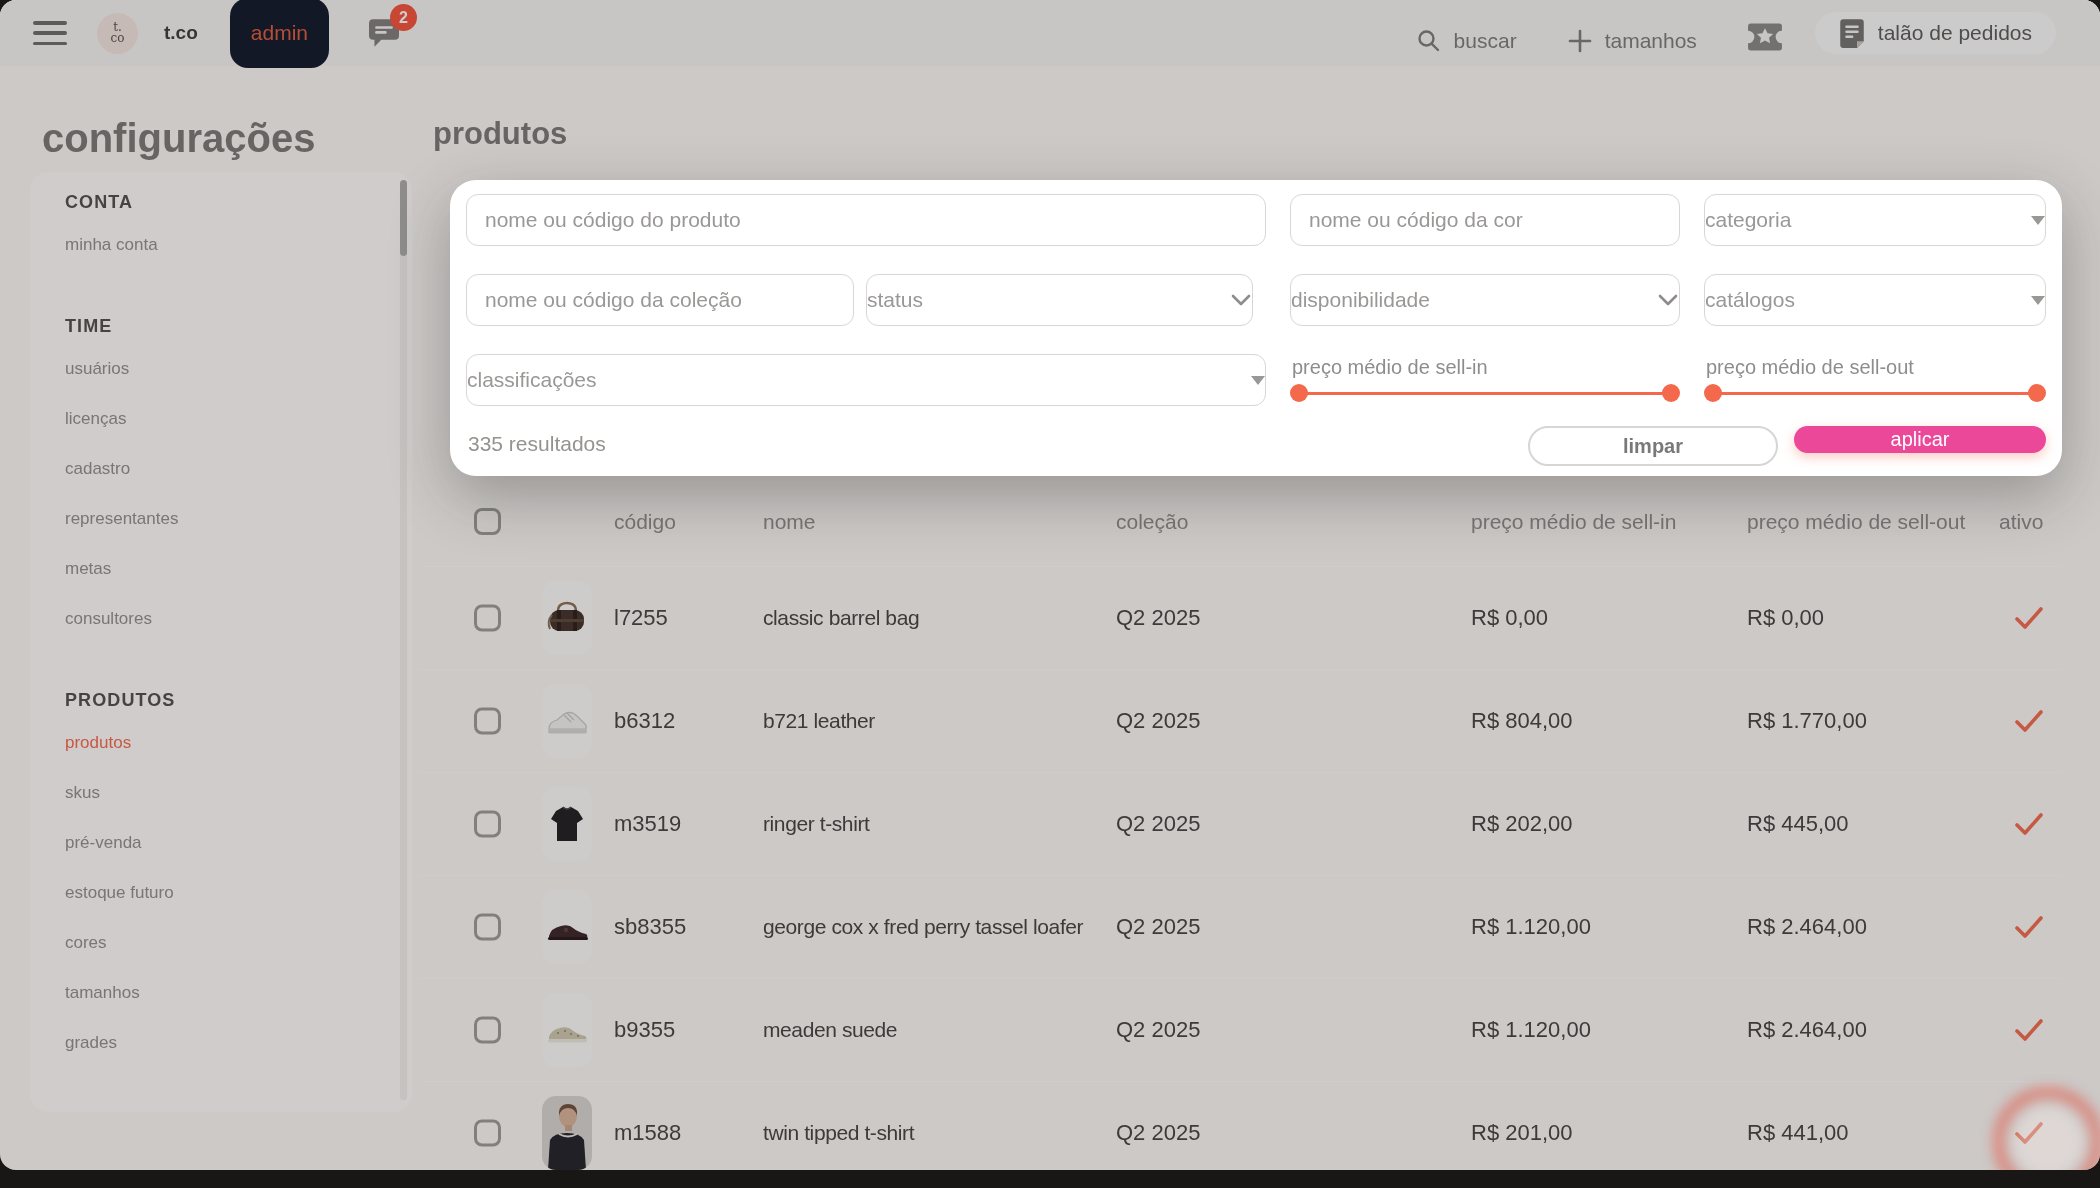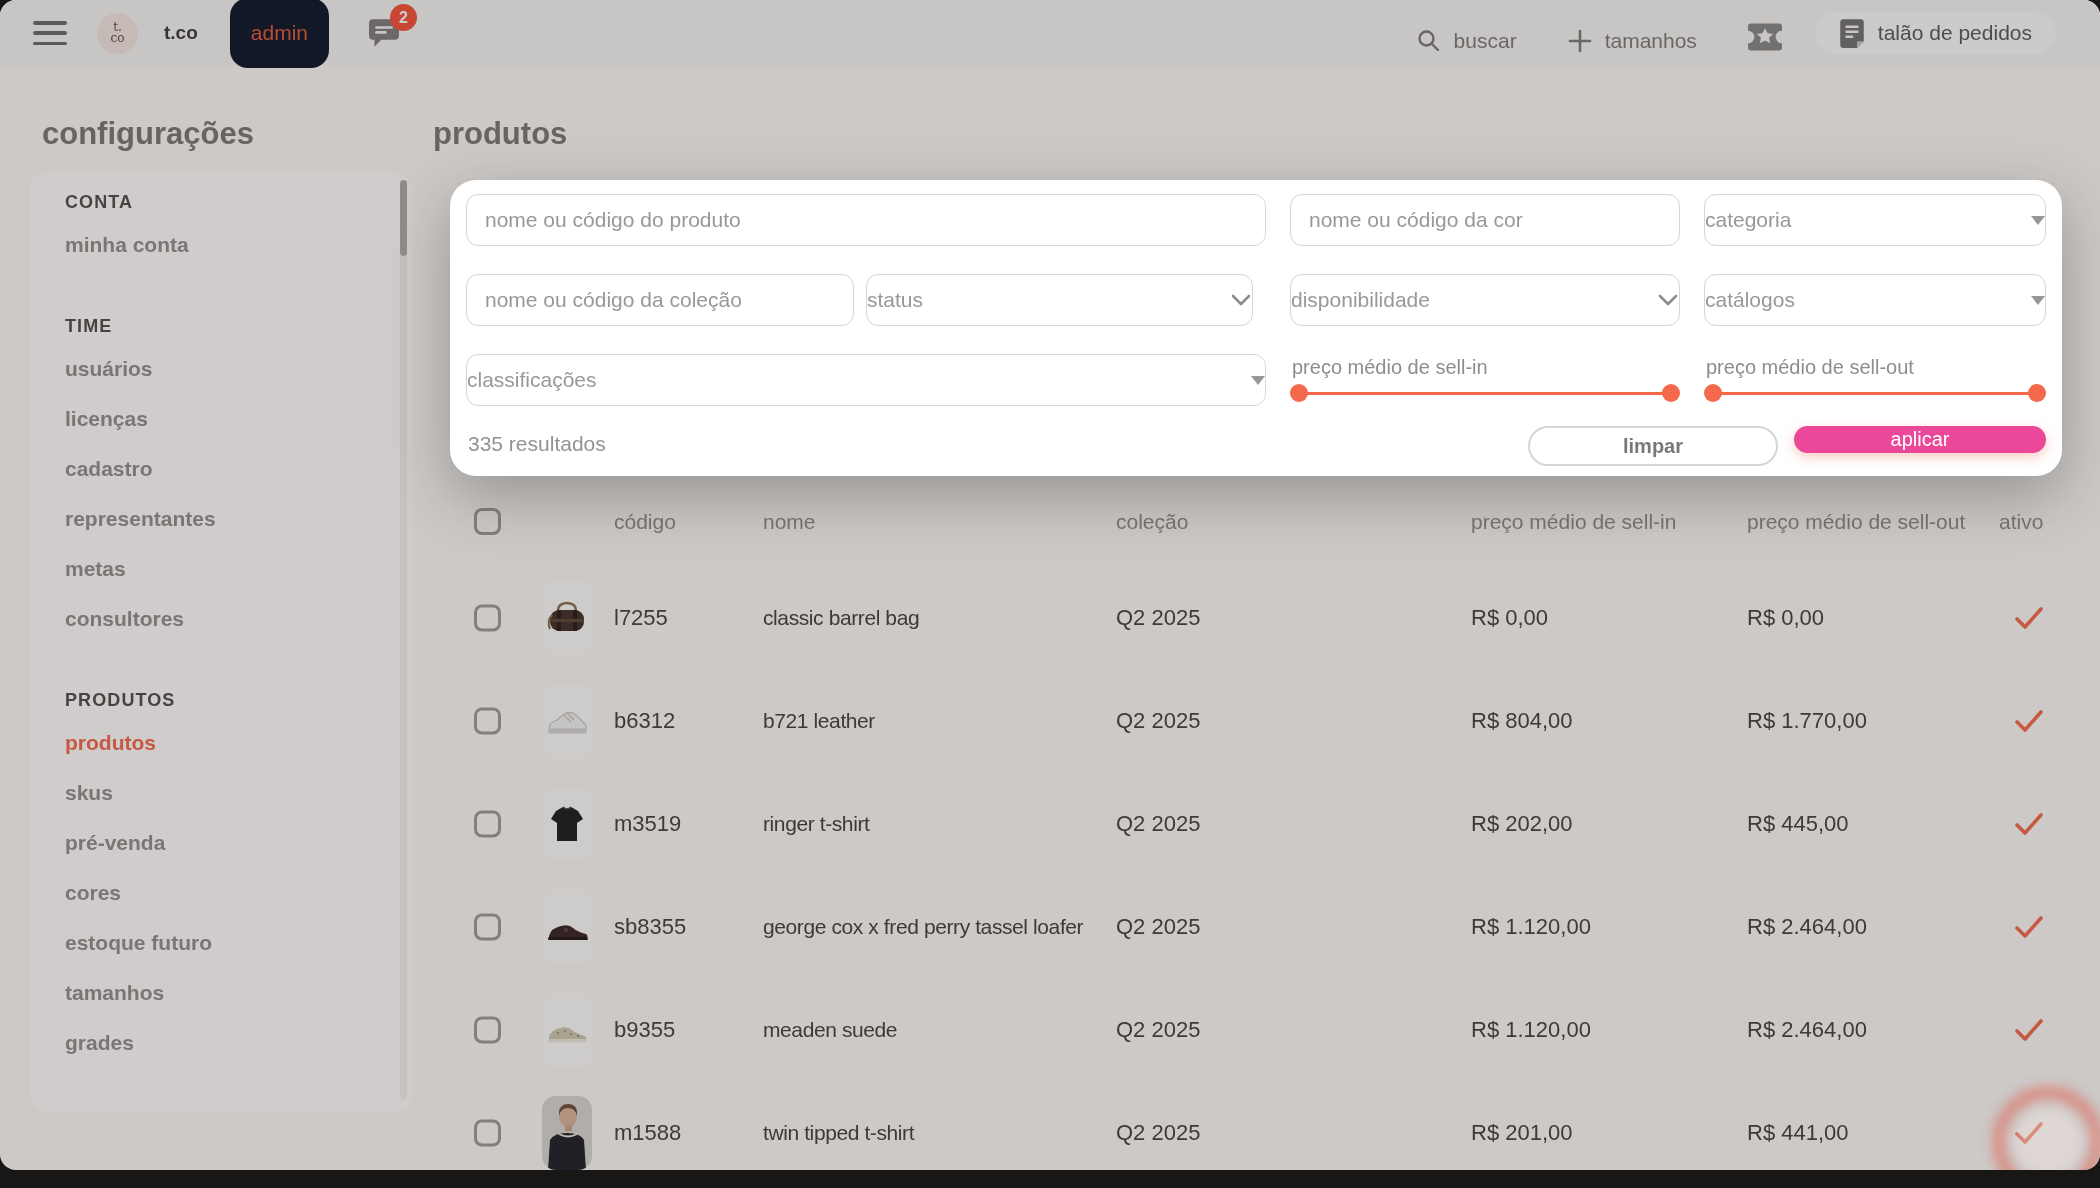--- a/index.html
+++ b/index.html
@@ -14,28 +14,28 @@
   .brand{margin-left:26px;font-size:19px;font-weight:bold;color:#3d3b39;}
   .role-pill{margin-left:32px;height:46px;padding:12px 21px;border-radius:18px;background:#0f172a;color:#e05a3c;font-size:21px;display:flex;align-items:center;}
   .chat{position:relative;margin-left:38px;width:34px;height:30px;}
   .chat-badge{position:absolute;top:-14px;right:-16px;width:27px;height:27px;border-radius:50%;background:#f5533a;color:#fff;font-size:16px;font-weight:bold;display:flex;align-items:center;justify-content:center;}
   .top-right{margin-left:auto;display:flex;align-items:flex-end;}
   .top-item{display:flex;align-items:center;gap:12px;color:#7d7b79;font-size:21px;cursor:pointer;}
   .gap50{margin-left:50px;} .gap32{margin-left:32px;}
   .orders-pill{display:flex;align-items:center;gap:13px;height:42px;padding:0 24px;border-radius:22px;background:rgba(255,255,255,.62);color:#5c5a58;font-size:21px;cursor:pointer;}
 
   
-  .side-title{position:absolute;left:42px;top:116px;font-size:31px;font-weight:600;color:#7a7876;z-index:5;}
+  .side-title{position:absolute;left:42px;top:116px;font-size:40px;font-weight:600;color:#7a7876;z-index:5;}
   .main-title{position:absolute;left:433px;top:116px;font-size:31px;font-weight:600;color:#7a7876;z-index:5;}
 
   
   .side-card{position:absolute;left:30px;top:172px;width:382px;height:940px;background:#fffdfb;border-radius:18px;box-sizing:border-box;padding:18px 0 0 35px;z-index:5;}
   .side-section{margin-bottom:44px;}
   .side-section-label{font-size:18px;font-weight:600;letter-spacing:1.1px;color:#504e4c;height:24px;margin-bottom:6px;display:flex;align-items:center;}
-  .side-item{height:50px;display:flex;align-items:center;font-size:21px;color:#918f8d;cursor:pointer;font-weight:bold;}
+  .side-item{height:50px;display:flex;align-items:center;font-size:17px;color:#918f8d;cursor:pointer;}
   .side-item.active{color:#f4694c;}
   .side-scroll-track{position:absolute;right:5px;top:8px;width:7px;height:920px;border-radius:4px;background:rgba(0,0,0,0.05);}
   .side-scroll-thumb{position:absolute;right:5px;top:8px;width:7px;height:76px;border-radius:4px;background:#aeacaa;cursor:pointer;}
 
   
   .table{position:absolute;left:420px;top:480px;width:1642px;height:690px;z-index:5;}
   .th{position:absolute;top:30px;font-size:21px;color:#8f8d8b;white-space:nowrap;}
   .hline{position:absolute;left:0;right:0;top:86px;height:1px;background:rgba(255,255,255,0.8);}
   .t-row{position:absolute;left:0;right:0;height:103px;border-bottom:1px solid rgba(255,255,255,0.8);}
   .t-row > *{position:absolute;top:50%;transform:translateY(-50%);}
@@ -147,22 +147,22 @@
       <div class="side-item">cadastro</div>
       <div class="side-item">representantes</div>
       <div class="side-item">metas</div>
       <div class="side-item">consultores</div>
     </div>
     <div class="side-section">
       <div class="side-section-label">PRODUTOS</div>
       <div class="side-item active">produtos</div>
       <div class="side-item">skus</div>
       <div class="side-item">pré-venda</div>
+      <div class="side-item">estoque futuro</div>
       <div class="side-item">cores</div>
-      <div class="side-item">estoque futuro</div>
       <div class="side-item">tamanhos</div>
       <div class="side-item">grades</div>
     </div>
     <div class="side-scroll-track"></div>
     <div class="side-scroll-thumb"></div>
   </div>
 
   <div class="table">
     <div class="cb hdr"></div>
     <div class="th c-code">código</div>

